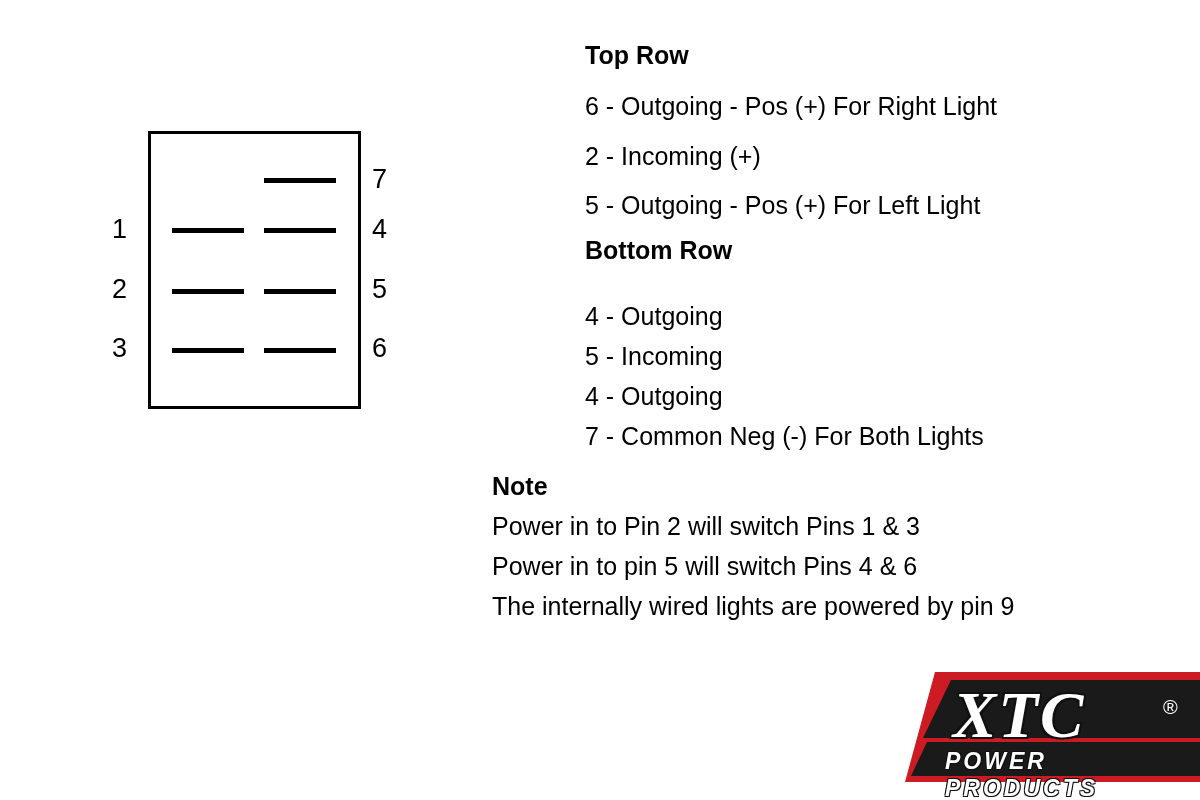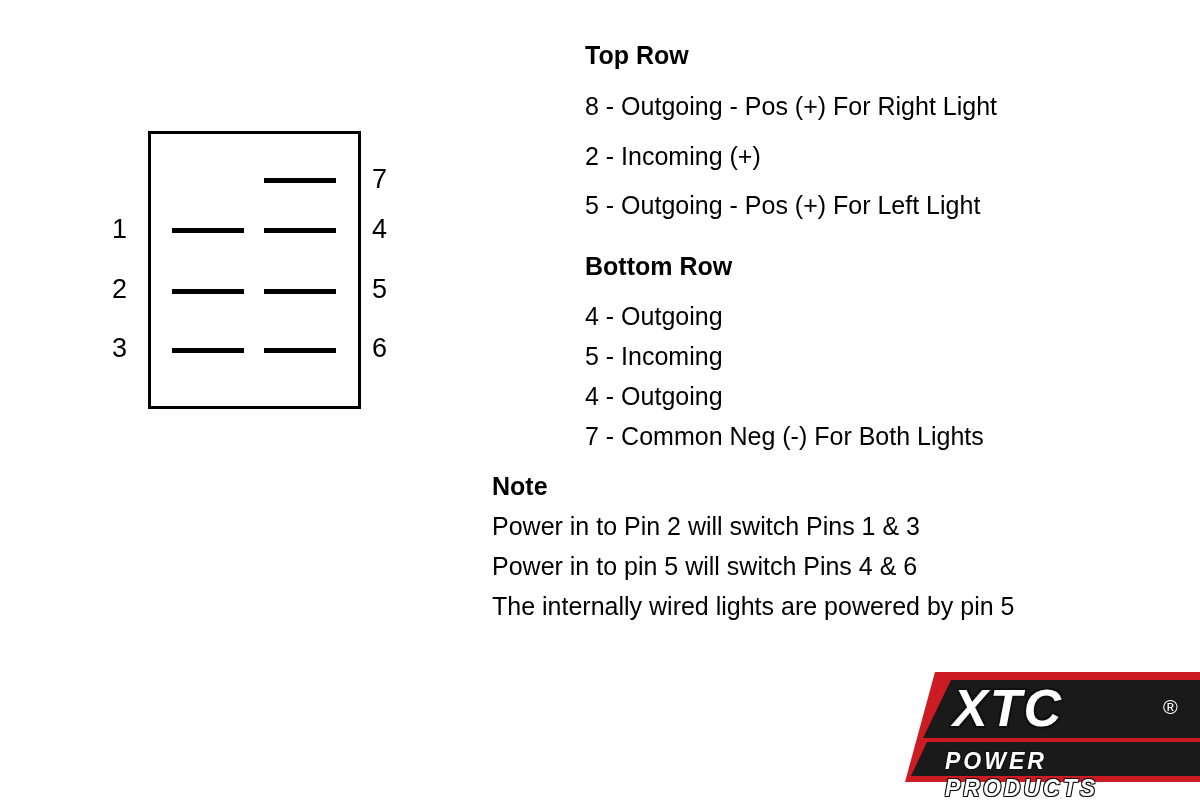--- a/index.html
+++ b/index.html
@@ -107,21 +107,21 @@
     font-size: 25px;
     font-weight: bold;
     line-height: 30px;
     white-space: nowrap;
   }
 
   .t-top-row   { top: 40px; }
   .t-1         { top: 91px; }
   .t-2         { top: 141px; }
   .t-3         { top: 190px; }
-  .t-bottom    { top: 251px; text-align: right; }
+  .t-bottom    { top: 235px; text-align: right; }
   .t-4         { top: 301px; }
   .t-5         { top: 341px; text-align: right; }
   .t-6         { top: 381px; }
   .t-7         { top: 421px; }
   .t-note      { top: 471px; }
   .t-note1     { top: 511px; }
   .t-note2     { top: 551px; }
   .t-note3     { top: 591px; }
 
   
@@ -136,26 +136,26 @@
     position: absolute;
     left: 0;
     top: 0;
     width: 295px;
     height: 110px;
   }
   .logo-text-xtc {
     position: absolute;
     left: 48px;
     top: 6px;
-    font-size: 52px;
+    font-size: 65px;
     font-weight: bold;
     font-style: italic;
     letter-spacing: 2px;
     color: #ffffff;
-    font-family: Liberation Sans, sans-serif;
+    font-family: Liberation Serif, serif;
     text-shadow:
       -2px -2px 0 #111, 2px -2px 0 #111,
       -2px 2px 0 #111, 2px 2px 0 #111;
     text-align: right;
   }
   .logo-text-sub {
     position: absolute;
     left: 40px;
     top: 76px;
     font-size: 23px;
@@ -201,34 +201,34 @@
 
   <div class="pin-num right-label n7">7</div>
   <div class="pin-num right-label n4">4</div>
   <div class="pin-num right-label n5">5</div>
   <div class="pin-num right-label n6">6</div>
 </div>
 
 <div id="legend-panel">
 
   <div class="heading t-top-row">Top Row</div>
-  <div class="entry t-1">8 - Outgoing - Pos (+) For Right Light</div>
+  <div class="entry t-1">6 - Outgoing - Pos (+) For Right Light</div>
   <div class="entry t-2">2 - Incoming (+)</div>
   <div class="entry t-3">5 - Outgoing - Pos (+) For Left Light</div>
 
   <div class="heading t-bottom">Bottom Row</div>
   <div class="entry t-4">4 - Outgoing</div>
   <div class="entry t-5">5 - Incoming</div>
   <div class="entry t-6">4 - Outgoing</div>
   <div class="entry t-7">7 - Common Neg (-) For Both Lights</div>
 
   <div class="note-heading t-note">Note</div>
   <div class="note-line t-note1">Power in to Pin 2 will switch Pins 1 &amp; 3</div>
   <div class="note-line t-note2">Power in to pin 5 will switch Pins 4 &amp; 6</div>
-  <div class="note-line t-note3">The internally wired lights are powered by pin 5</div>
+  <div class="note-line t-note3">The internally wired lights are powered by pin 9</div>
 </div>
 
 <div id="logo">
   <svg id="logo-shape" viewBox="0 0 295 110">
     <polygon points="30,0 295,0 295,110 0,110" fill="#cc1b22"></polygon>
     <polygon points="46,8 295,8 295,66 18,66" fill="#1a1a1a"></polygon>
     <polygon points="22,70 295,70 295,104 6,104" fill="#1a1a1a"></polygon>
   </svg>
   <div class="logo-text-xtc">XTC</div>
   <div class="logo-reg">®</div>

